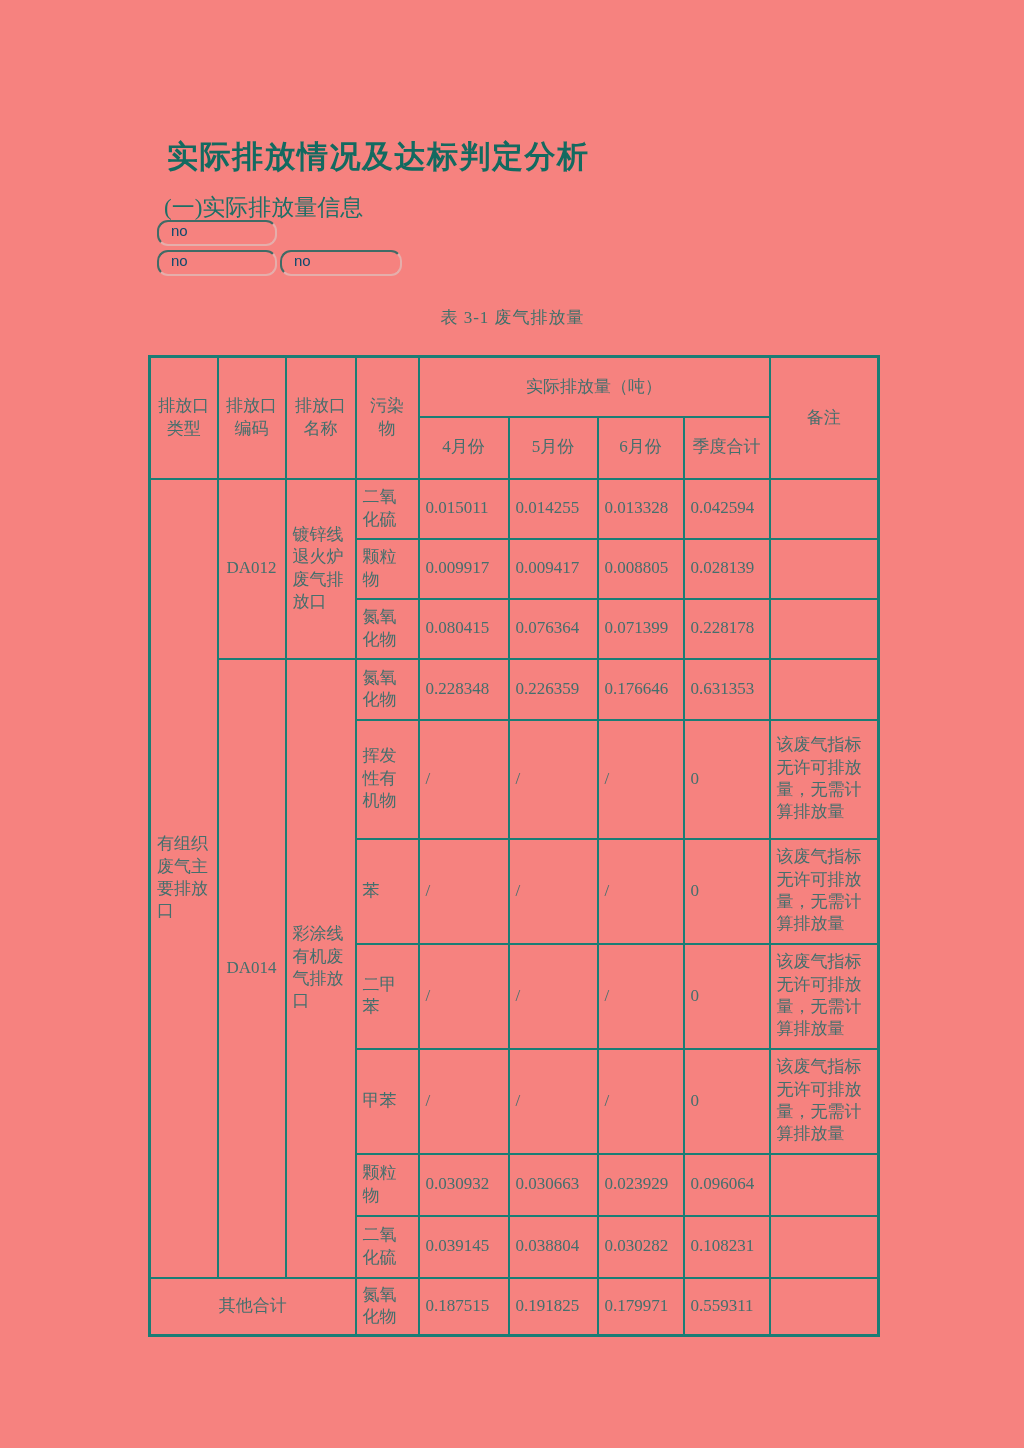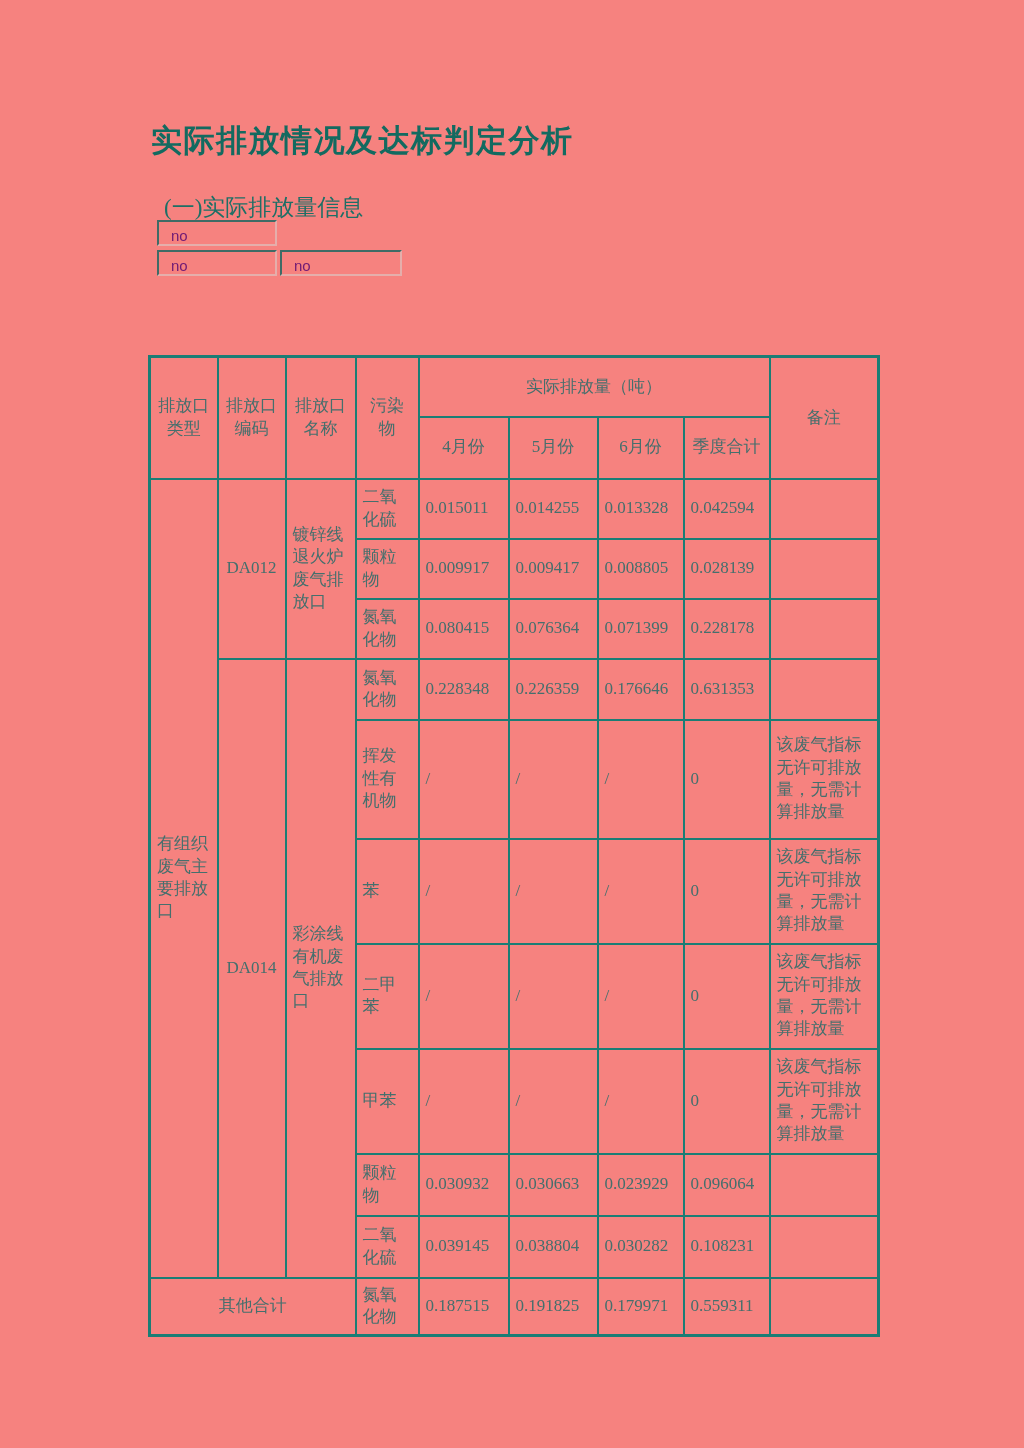--- a/index.html
+++ b/index.html
@@ -8,44 +8,45 @@
     width: 1024px; height: 1448px;
     background: #f6827f;
     font-family: "Liberation Serif", "DejaVu Serif", serif;
     position: relative;
     overflow: hidden;
   }
   .page { position: absolute; inset: 0; }
 
   .title {
     position: absolute; left: 151px; top: 120px;
-    margin: 0;
+    margin: 16px;
     font-size: 31px; font-weight: bold;
     letter-spacing: 1.5px;
     color: #136a60;
   }
   .section-heading {
     position: absolute; left: 164px; top: 192px;
     font-size: 23px; font-weight: normal;
     color: #1d6f66;
   }
 
   .field {
     position: absolute;
     height: 26px;
     border-top: 2px solid #3f6b66;
     border-left: 2px solid #3f6b66;
     border-bottom: 2px solid #e5aeab;
     border-right: 2px solid #e5aeab;
-    display: flex; align-items: flex-end;
+    display: flex; align-items: flex-start;
     padding-left: 12px;
     font-family: "Liberation Sans", "DejaVu Sans", sans-serif;
     font-size: 15px;
-    color: #701a75;
+    color: #0c4a6e;
     background: transparent;
+    border-radius: 11px;
   }
   .field-1 { left: 157px; top: 220px; width: 120px; }
   .field-2 { left: 157px; top: 250px; width: 120px; }
   .field-3 { left: 280px; top: 250px; width: 122px; }
 
   .table-caption {
     position: absolute; left: 148px; top: 306px; width: 729px;
     text-align: center;
     font-size: 17px;
     color: #40706a;
@@ -93,20 +94,21 @@
   <div class="field field-1">
     <span>no</span>
   </div>
   <div class="field field-2">
     <span>no</span>
   </div>
   <div class="field field-3">
     <span>no</span>
   </div>
 
+  <div class="table-caption">表 3-1 废气排放量</div>
 
   <table class="emissions">
     <colgroup>
       <col style="width:68px">
         <col style="width:68px">
         <col style="width:70px">
         <col style="width:63px">
       <col style="width:90px">
         <col style="width:89px">
         <col style="width:86px">

